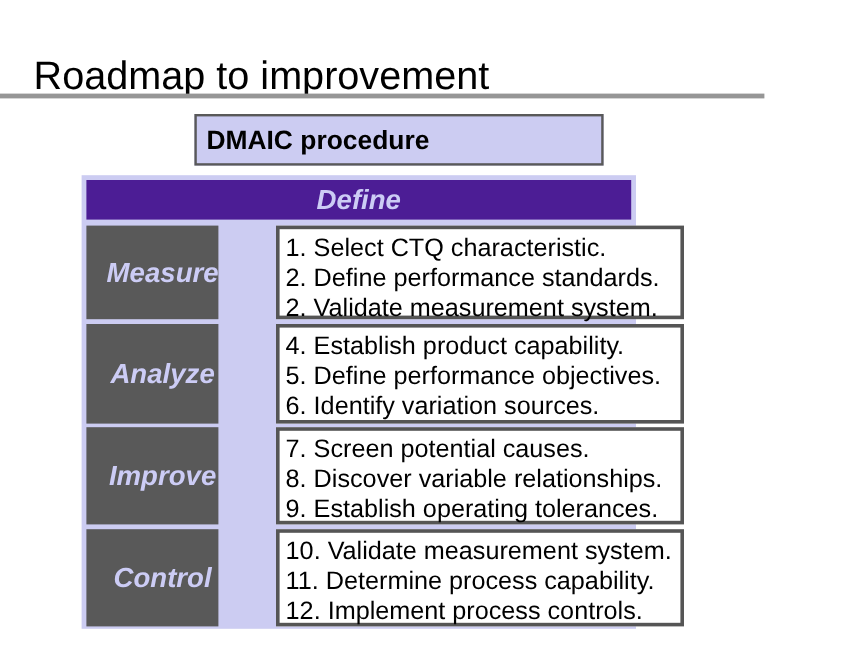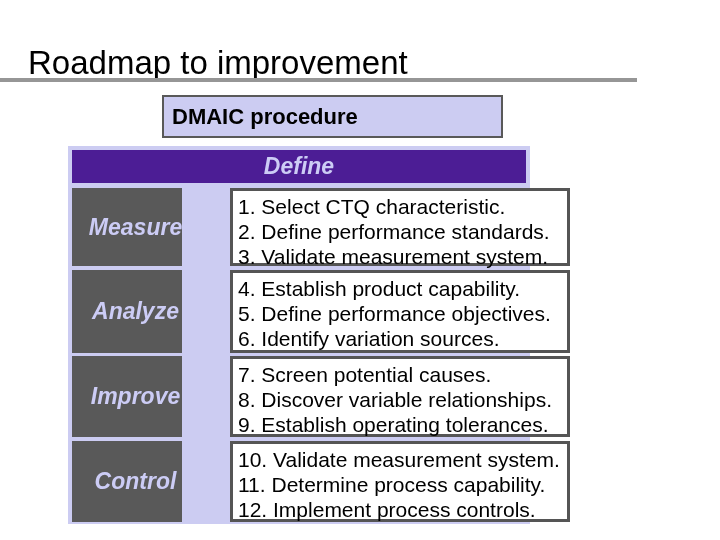--- a/index.html
+++ b/index.html
@@ -78,21 +78,21 @@
       <span class="header-label">Define</span>
     </div>
 
     <div class="row-0">
       <div class="phase-cell">
         <span class="phase-label">Measure</span>
       </div>
       <div class="steps-cell">
         <div class="step-line">1. Select CTQ characteristic.</div>
         <div class="step-line">2. Define performance standards.</div>
-        <div class="step-line">3. Validate measurement system.</div>
+        <div class="step-line">2. Validate measurement system.</div>
       </div>
     </div>
 
     <div class="row-1">
       <div class="phase-cell">
         <span class="phase-label">Analyze</span>
       </div>
       <div class="steps-cell">
         <div class="step-line">4. Establish product capability.</div>
         <div class="step-line">5. Define performance objectives.</div>

